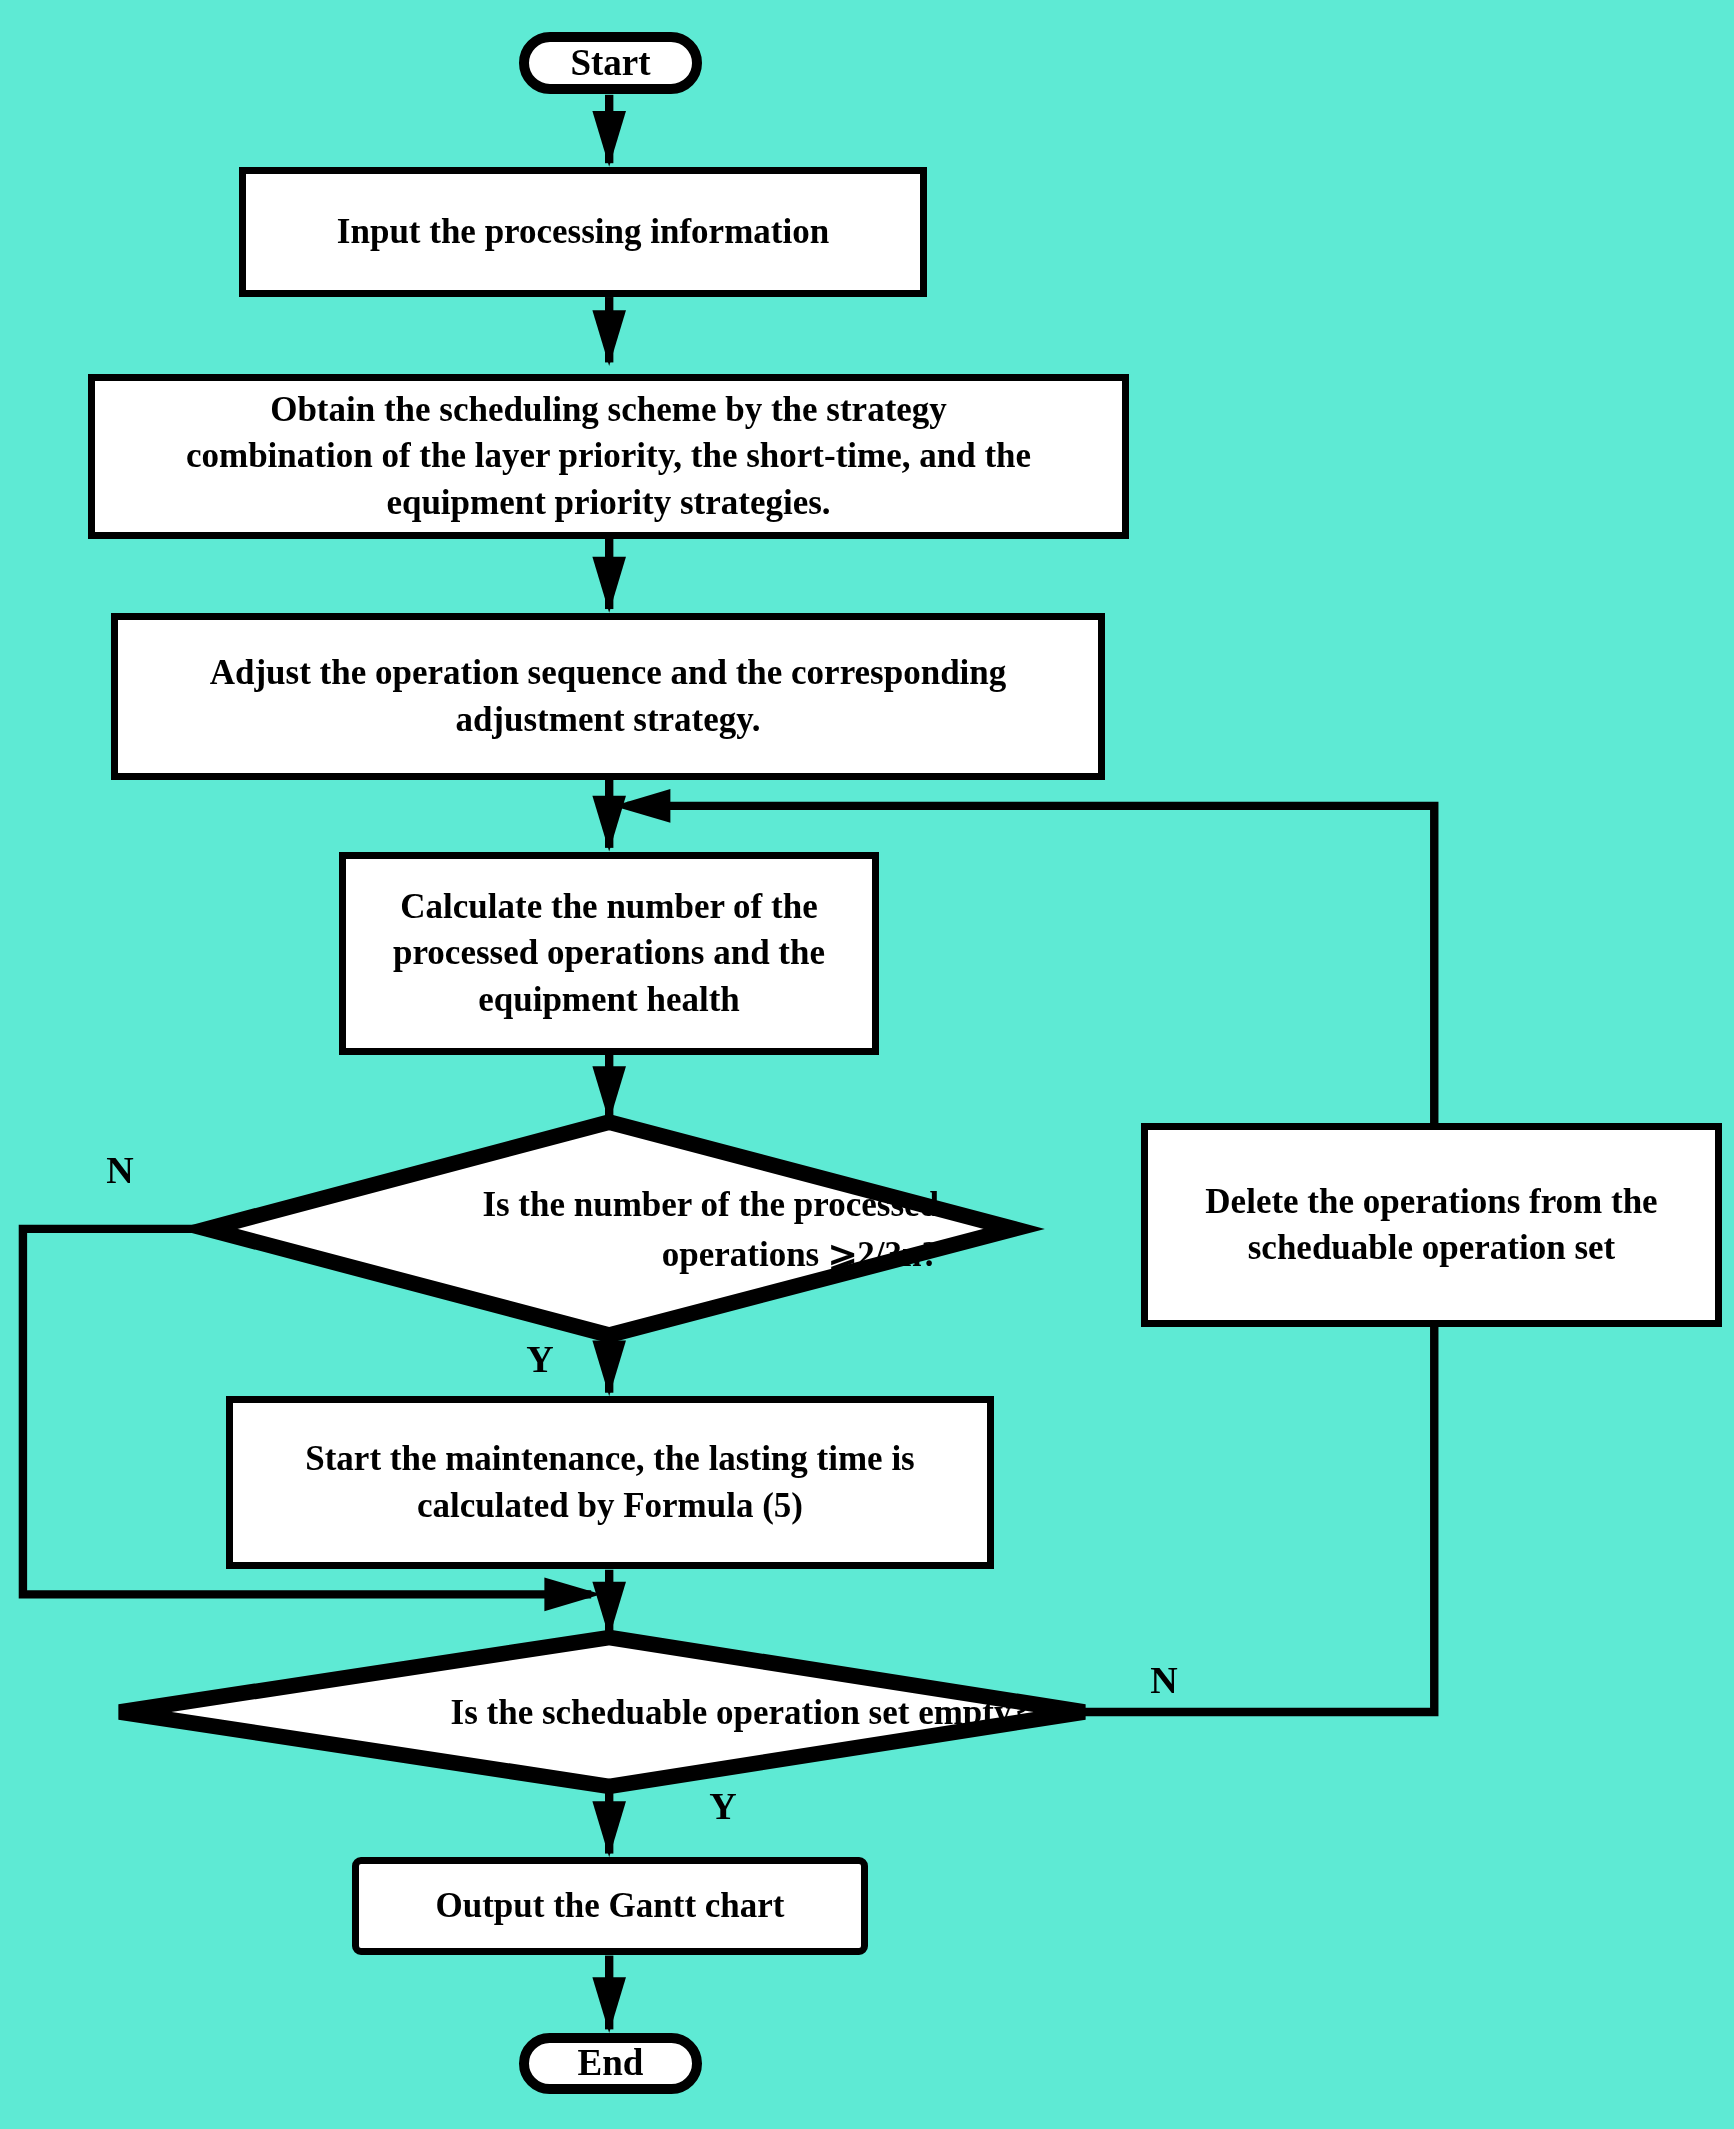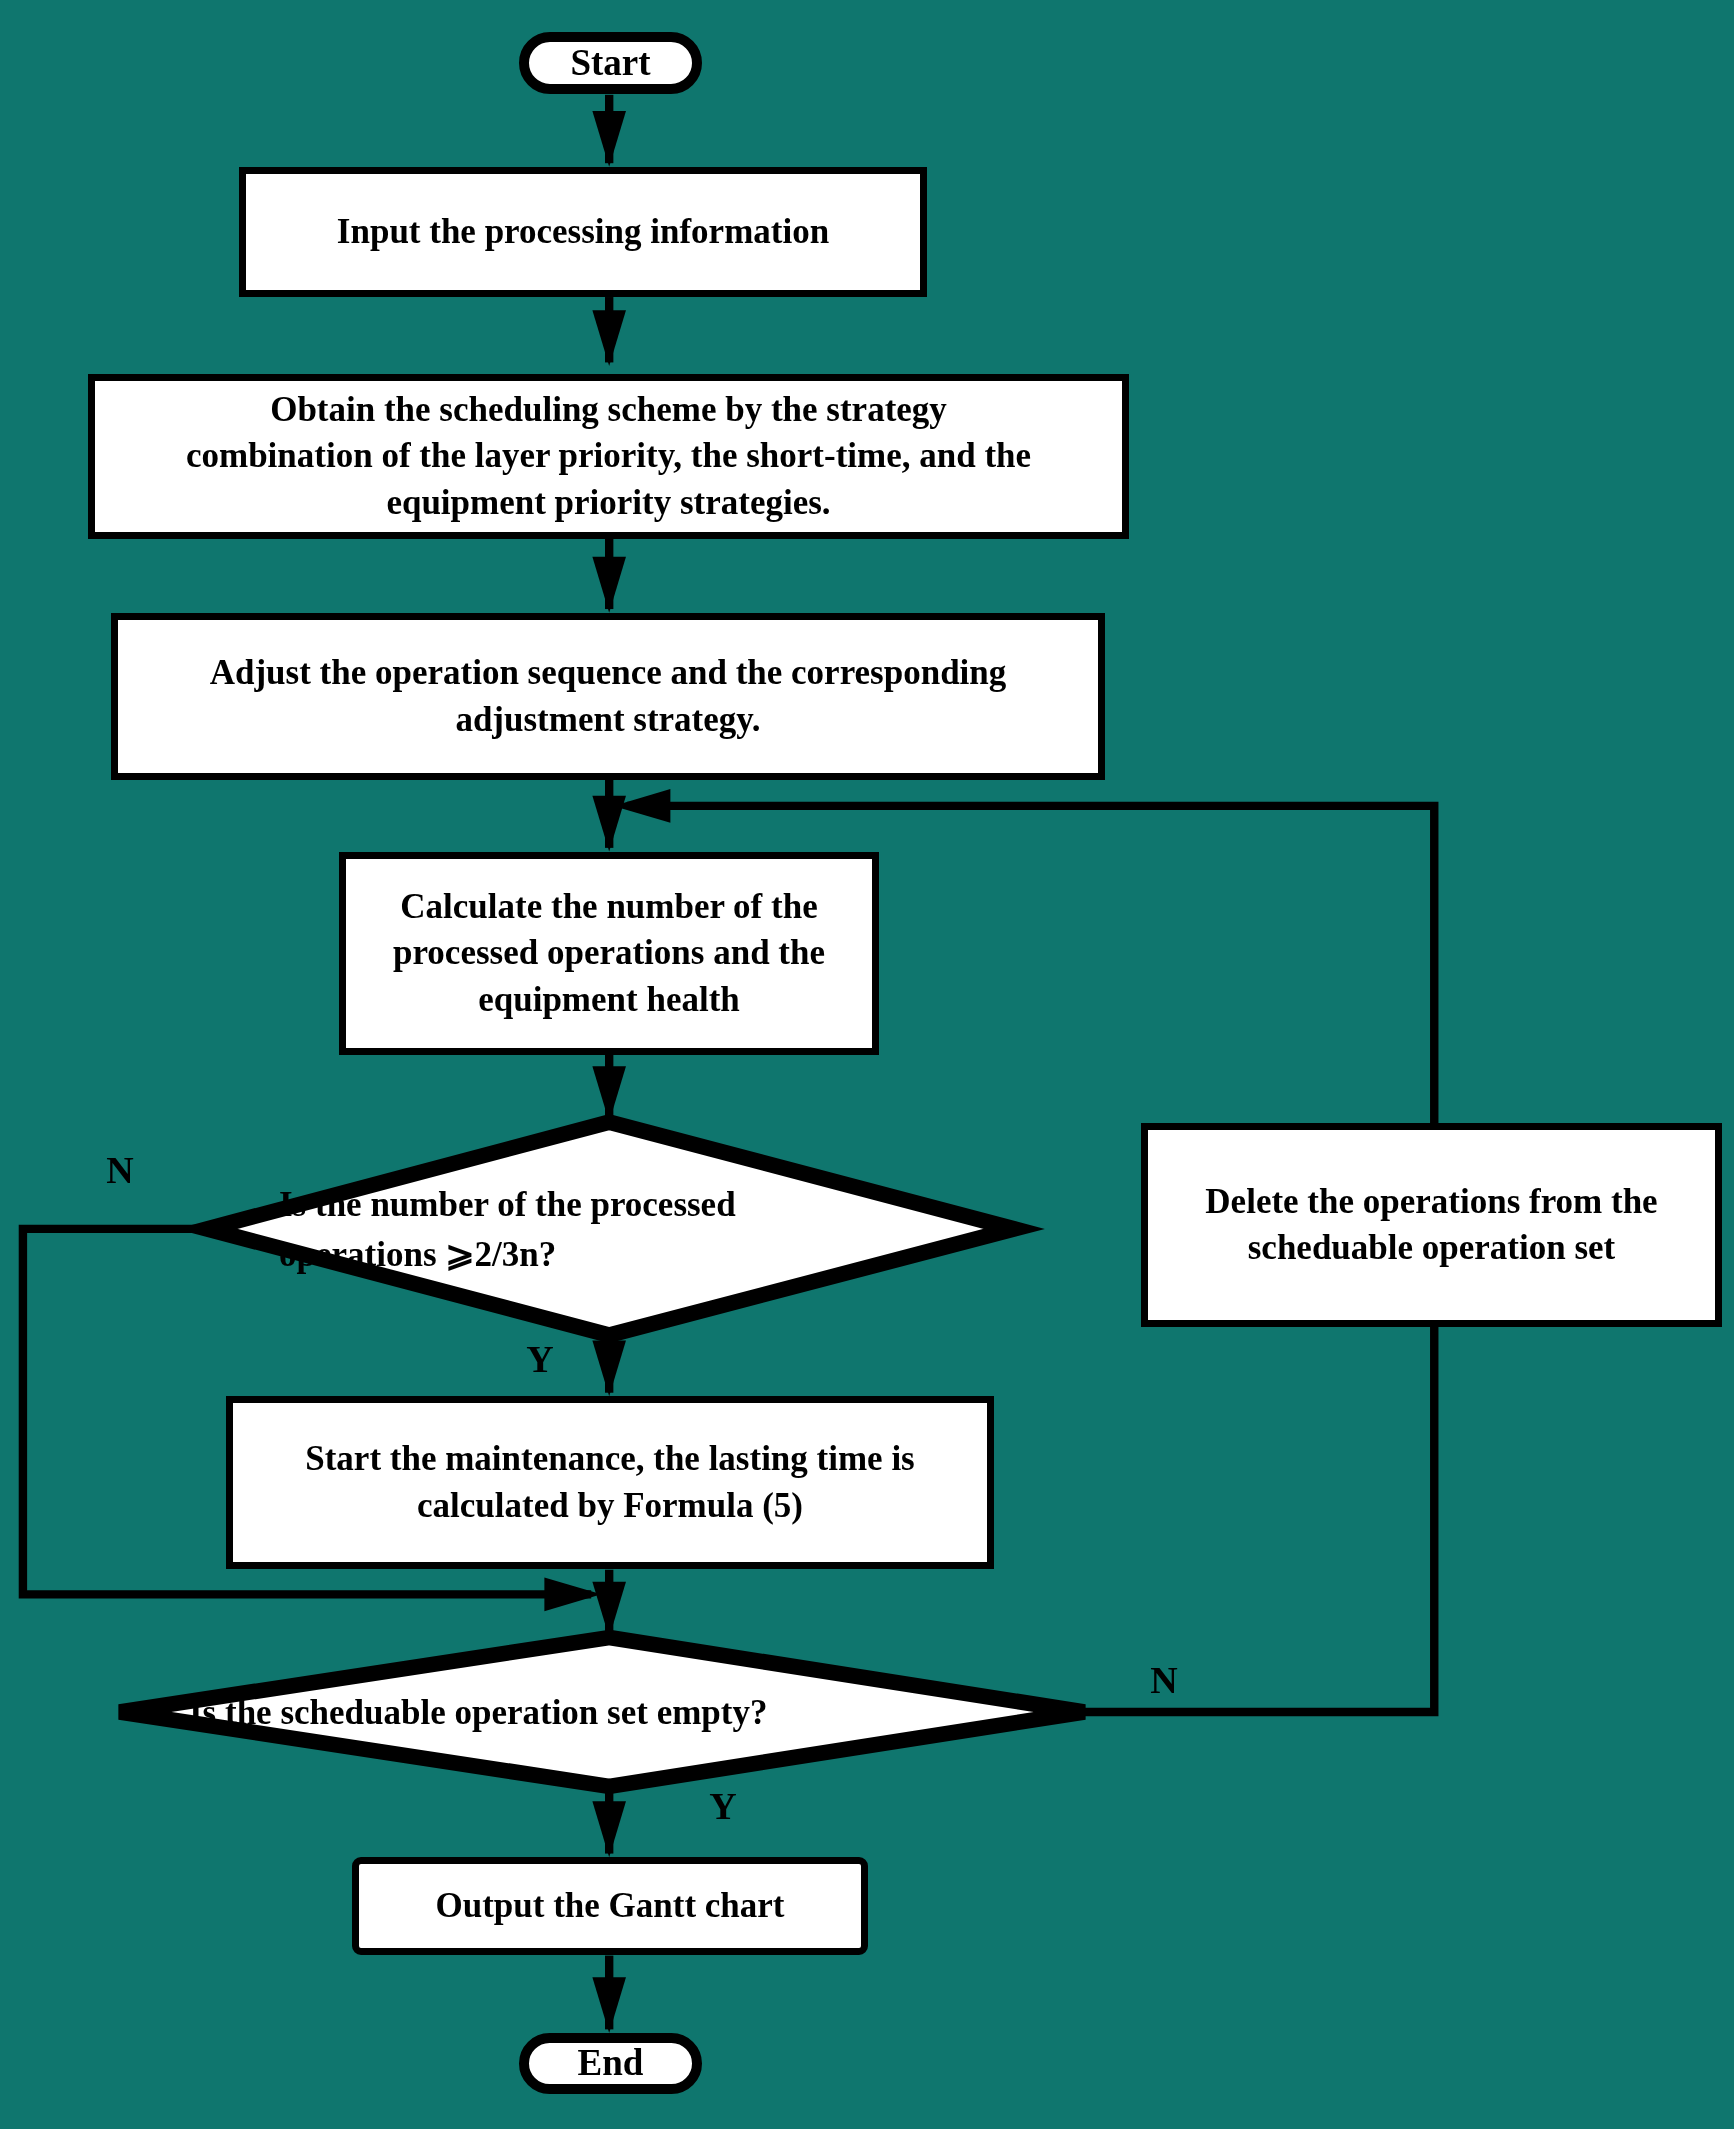--- a/index.html
+++ b/index.html
@@ -1,20 +1,20 @@
 <!DOCTYPE html>
 <html style="font-size:9.6px"><head>
 <meta charset="utf-8">
 <style>
   html, body { margin: 0; padding: 0; background: #ffffff; }
   .canvas {
     position: relative;
     width: 1735px;
     height: 2129px;
-    background: #0f766e;
+    background: #5eead4;
     font-family: "Liberation Serif", "DejaVu Serif", serif;
     color: #000000;
   }
   .layer { position: absolute; left: 0; top: 0; z-index: 0; }
   .node {
     position: absolute;
     box-sizing: border-box;
     background: #ffffff;
     border: 7.8px solid #000000;
     display: flex;
@@ -30,21 +30,21 @@
   .node .line { white-space: nowrap; }
   .terminator {
     border-width: 10.8px;
     border-radius: 31px;
     font-size: 37px;
   }
   .dtext {
     position: absolute;
     display: flex;
     flex-direction: column;
-    align-items: flex-start;
+    align-items: flex-end;
     justify-content: center;
     text-align: center;
     font-weight: 700;
     font-size: 35px;
     line-height: 1.42;
     z-index: 2;
     background: transparent;
     pointer-events: none;
   }
   .dtext .line { white-space: nowrap; }

